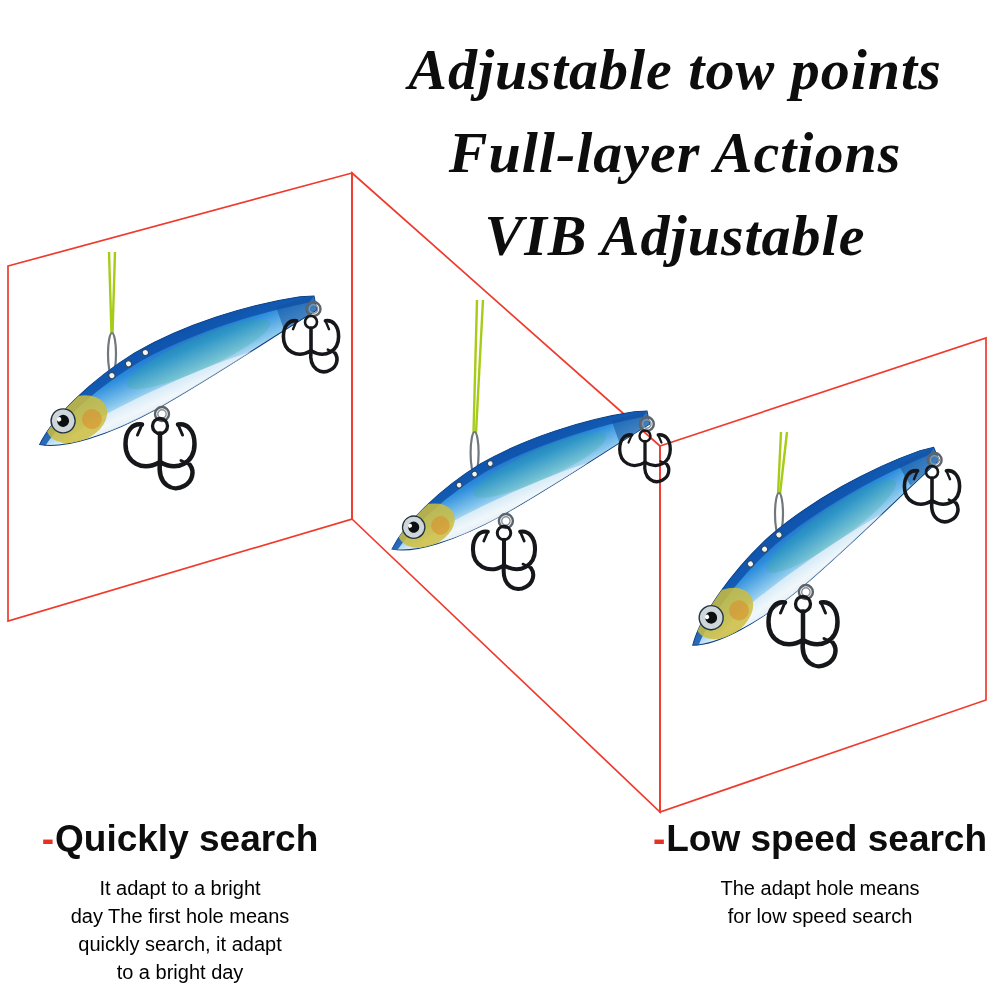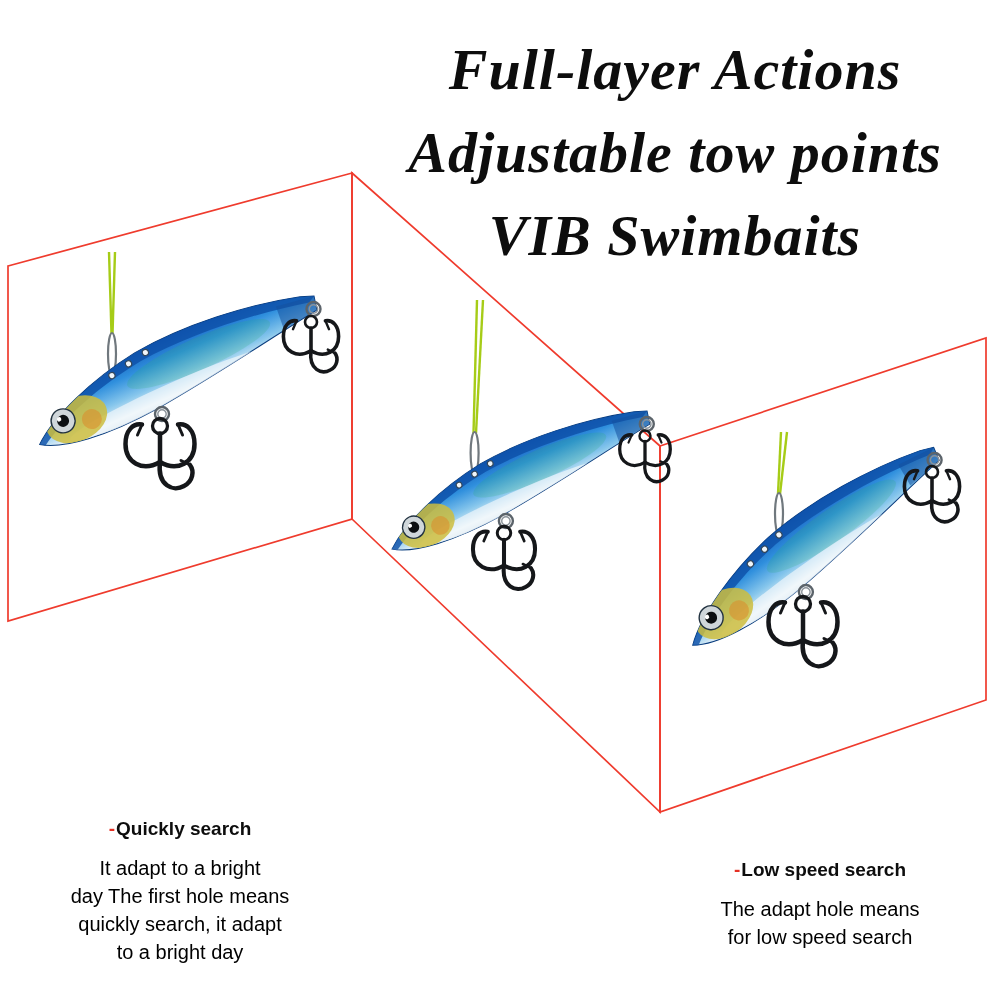--- a/index.html
+++ b/index.html
@@ -8,30 +8,30 @@
     font-family:"Liberation Sans",sans-serif;color:#111;
   }
   #art{position:absolute;left:0;top:0;width:1000px;height:1000px;}
   .title-block{
     position:absolute;left:355px;top:28px;width:640px;text-align:center;
     font-family:"Liberation Serif",serif;font-style:italic;font-weight:700;
     font-size:58px;line-height:83px;color:#0d0d0d;letter-spacing:1px;
   }
   .caption{position:absolute;text-align:center;}
   .caption .head{
-    font-size:19px;font-weight:700;color:#0d0d0d;white-space:nowrap;
+    font-size:37px;font-weight:700;color:#0d0d0d;white-space:nowrap;
   }
   .caption .head .dash{color:#e53024;font-weight:700;margin-right:1px;}
   .caption .body{
     margin-top:14px;font-size:20px;line-height:28px;color:#000000;
     white-space:pre-line;font-weight:500;
   }
   #cap-1{left:30px;top:818px;width:300px;}
   #cap-2{left:340px;top:818px;width:310px;}
-  #cap-3{left:650px;top:818px;width:340px;margin-top:41px;}
+  #cap-3{left:650px;top:818px;width:340px;}
 </style>
 </head>
 <body>
 
 <div id="stage">
 
   <svg id="art" viewBox="0 0 1000 1000" xmlns="http://www.w3.org/2000/svg">
     <defs>
       <linearGradient id="bodyGrad" gradientUnits="userSpaceOnUse" x1="0" y1="-35" x2="0" y2="34">
         <stop offset="0" stop-color="#1257b8"></stop>
@@ -123,23 +123,23 @@
       <ellipse cx="779" cy="514" rx="4" ry="21" fill="none" stroke="#70787e" stroke-width="2.2"></ellipse>
       <use href="#lureBody" transform="translate(808,545) rotate(-35)"></use>
       <use href="#ring" transform="translate(805.9,592)"></use>
       <use href="#treble" transform="translate(803,604) scale(1.5)"></use>
       <use href="#ring" transform="translate(934.6,460)"></use>
       <use href="#treble" transform="translate(932,472) scale(1.2)"></use>
     </g>
   </svg>
 
   <div class="title-block">
+    <div>Adjustable tow points</div>
     <div>Full-layer Actions</div>
-    <div>Adjustable tow points</div>
-    <div>VIB Swimbaits</div>
+    <div>VIB Adjustable</div>
   </div>
 
   <div id="cap-1" class="caption">
     <div class="head">
       <span class="dash">-</span><span>Quickly search</span>
     </div>
     <div class="body">It adapt to a bright
 day The first hole means
 quickly search, it adapt
 to a bright day</div>

